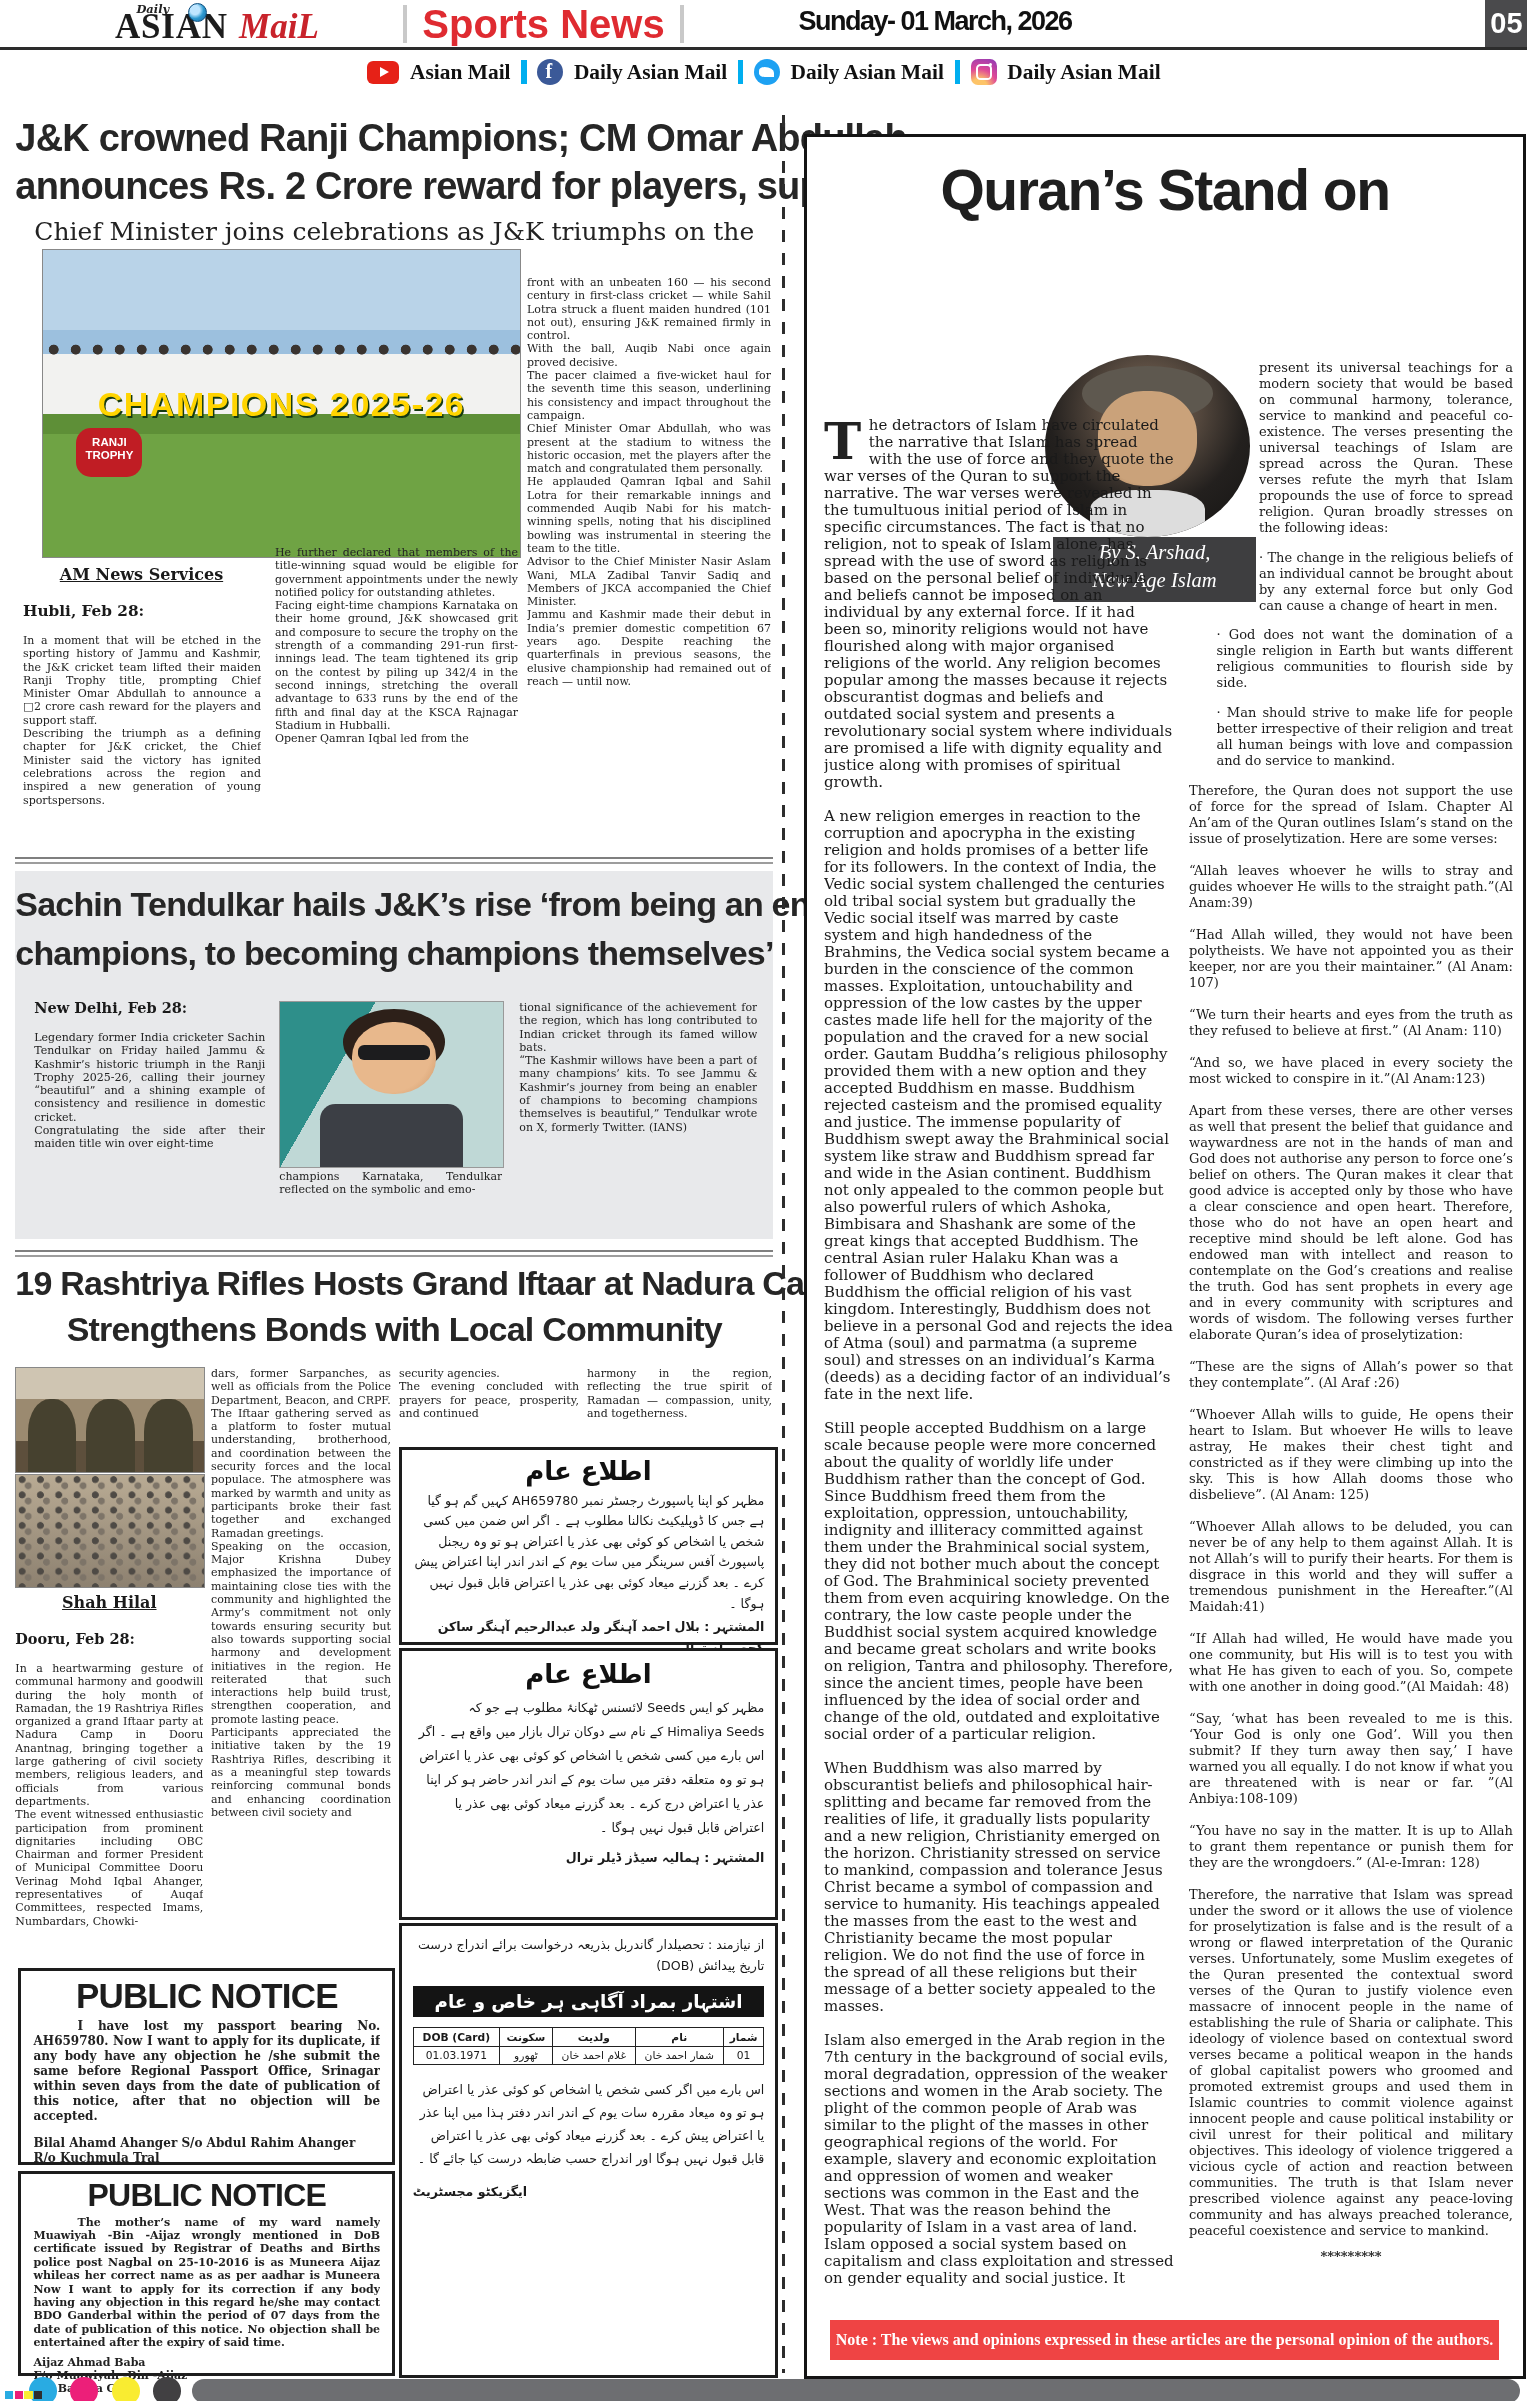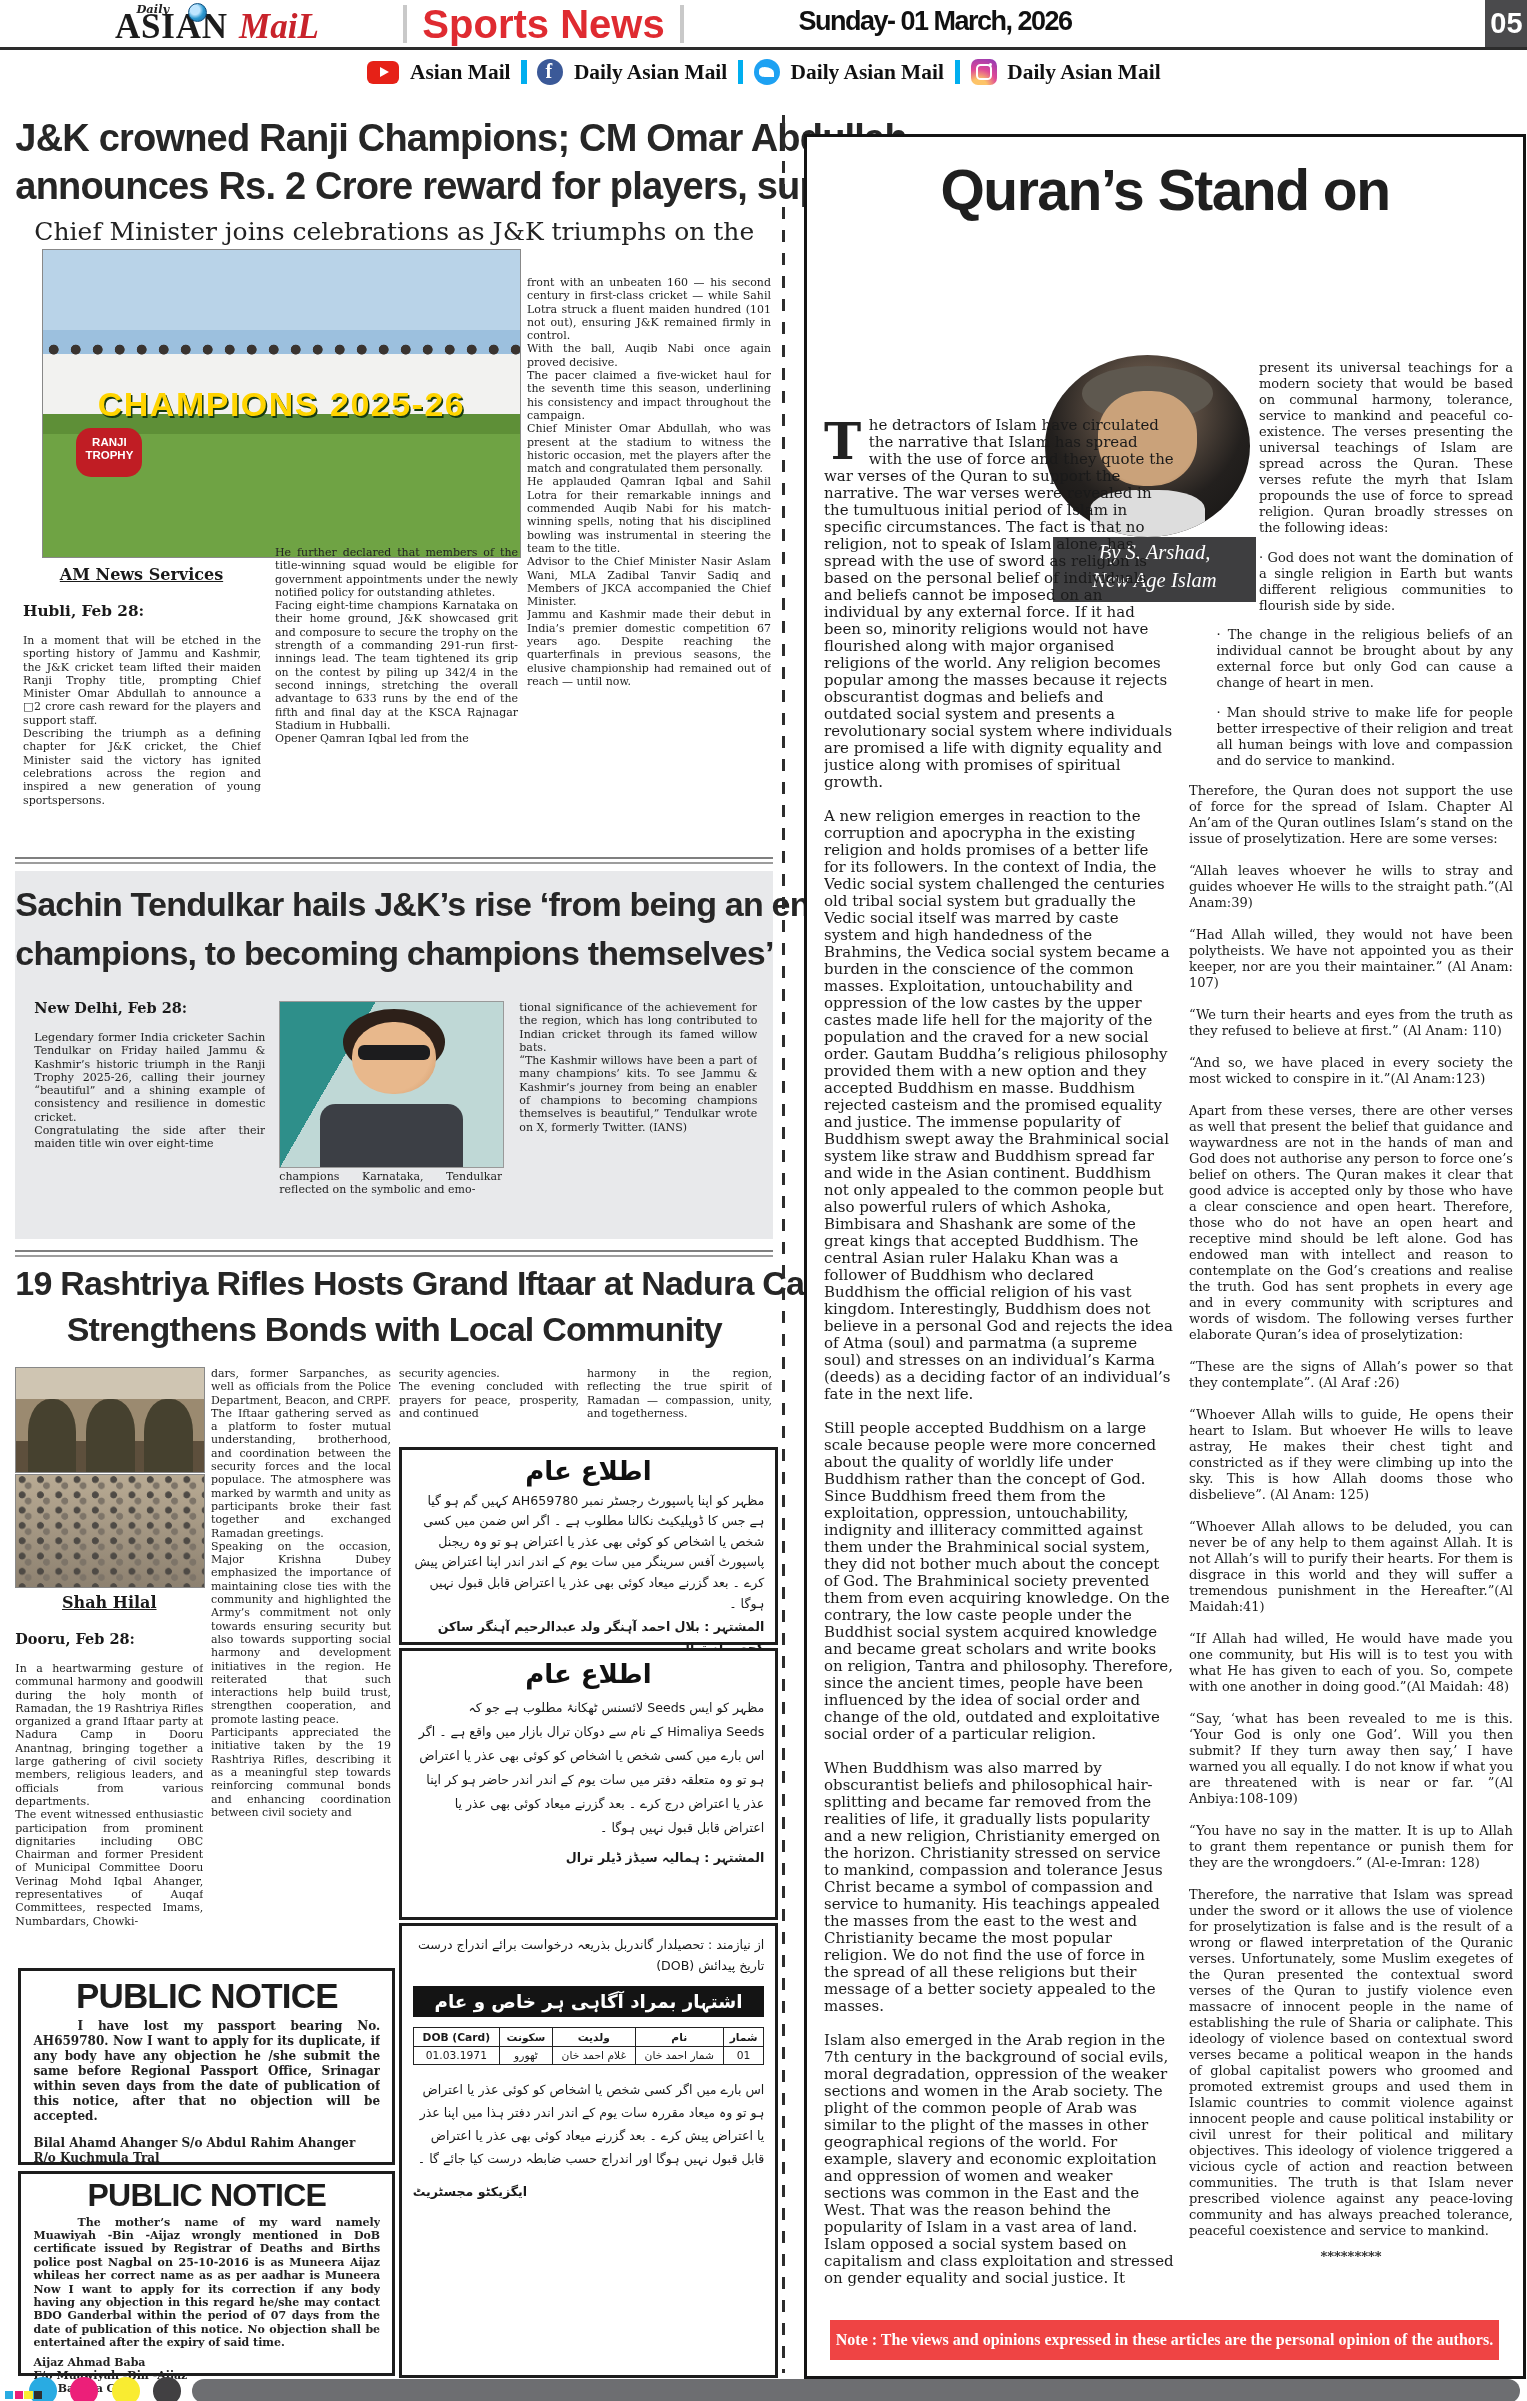--- a/index.html
+++ b/index.html
@@ -277,22 +277,22 @@
 When Buddhism was also marred by obscurantist beliefs and philosophical hair-splitting and became far removed from the realities of life, it gradually lists popularity and a new religion, Christianity emerged on the horizon. Christianity stressed on service to mankind, compassion and tolerance  Jesus Christ became a symbol of compassion and service to humanity. His teachings appealed the masses from the east to the west and Christianity became the most popular religion. We do not find the use of force in the spread of all these religions but their message of a better society appealed to the masses.
 
 Islam also emerged in the Arab region in the 7th century in the background of social evils, moral degradation, oppression of the weaker sections and women in the Arab society. The plight of the common people of Arab was similar to the plight of the masses in other geographical regions of the world. For example, slavery and economic exploitation and oppression of women and weaker sections was common in the East and the West. That was the reason behind the popularity of Islam in a vast area of land. Islam opposed a social system based on capitalism and class exploitation and stressed on gender equality and social justice. It opposed caste based social hierarchy much like Buddhism. These progressive ideas contributed to Islam’s popularity in the world.
 
 Since Islam’s initial phase was very tumultuous due to wars that were political not religious in nature because Islam had challenged the status quo and posed a threat to the system of economic and gender exploitation of the Arab people. Sword verses were revealed in the context of the contemporary political situation of Makkah and Madina. These sword verses do not represent the universal social philosophy of Islam. But detractors of Islam painted a wring picture of Islam on the basis of the contextual sword verses. To clear the confusion, the Quran</span>
     </div>
 
     <div class="abs qcolB" style="left:382px;top:223px;width:324px;height:1940px;overflow:hidden;">
       <div class="floatspacer"></div>
       <div class="flow">present its universal teachings for a modern society that would be based on communal harmony, tolerance, service to mankind and peaceful co-existence. The verses presenting the universal teachings of Islam are spread across the Quran. These verses refute the myrh that Islam propounds the use of force to spread religion.  Quran broadly stresses on the following ideas:</div>
+      <div class="flow" style="margin:13.7px 0 0 27.5px;">·        The change in the religious beliefs of an individual cannot be brought about by any external force but only God can cause a change of heart in men.</div>
       <div class="flow" style="margin:13.7px 0 0 27.5px;">·        God does not want the domination of a single religion in Earth but wants different religious communities to flourish side by side.</div>
-      <div class="flow" style="margin:13.7px 0 0 27.5px;">·        The change in the religious beliefs of an individual cannot be brought about by any external force but only God can cause a change of heart in men.</div>
       <div class="flow" style="margin:13.7px 0 13.7px 27.5px;">·        Man should strive to make life for people better irrespective of their religion and treat all human beings with love and compassion and do service to mankind.</div>
       <div class="flow">Therefore, the Quran does not support the use of force for the spread of Islam. Chapter Al An’am of the Quran outlines Islam’s stand on the issue of proselytization. Here are some verses:
 
 “Allah leaves whoever he wills to stray and guides whoever He wills to the straight path.”(Al Anam:39)
 
 “Had Allah willed, they would not have been polytheists. We have not appointed you as their keeper, nor are you their maintainer.” (Al Anam: 107)
 
 “We turn their hearts and eyes from the truth as they refused to believe at first.” (Al Anam: 110)
 
 “And so, we have placed in every society the most wicked to conspire in it.”(Al Anam:123)

